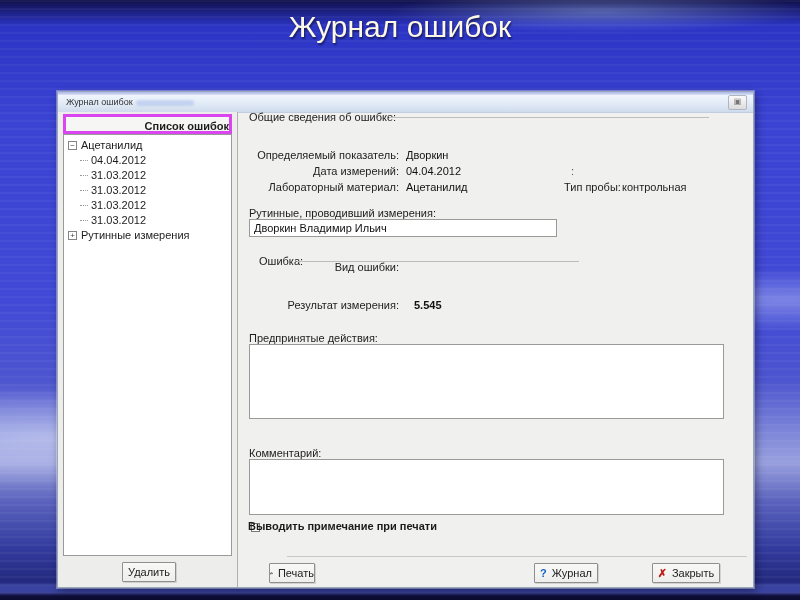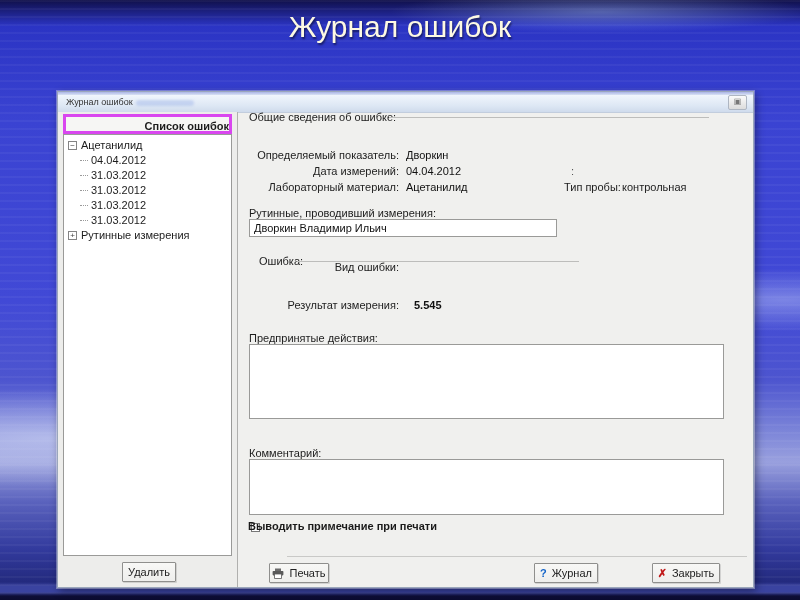--- a/index.html
+++ b/index.html
@@ -163,21 +163,21 @@
     <textarea class="field" style="left: 10px; top: 232px; width: 475px; height: 75px;"></textarea>
 
     <span class="abs" style="left:10px;top:335px;">Комментарий:</span>
     <textarea class="field" style="left: 10px; top: 347px; width: 475px; height: 56px;"></textarea>
 
     <span class="chkbox" style="left:12px;top:411px;"></span>
     <span class="chklabel" style="left:9px;top:408px;">Выводить примечание при печати</span>
 
     <div class="rule" style="left:48px;top:444px;width:460px;background:#c9c9c7;"></div>
 
-    <div class="btn" style="left:30px;top:451px;width:60px;">
+    <div class="btn" style="left:30px;top:451px;width:46px;">
       <svg width="12" height="11" viewBox="0 0 12 11">
         <rect x="3" y="0.5" width="6" height="2.6" fill="#6a6a6a"></rect>
         <rect x="0.6" y="3" width="10.8" height="4.4" rx="0.8" fill="#595959"></rect>
         <rect x="2.6" y="6" width="6.8" height="4.4" fill="#ffffff" stroke="#595959" stroke-width="0.8"></rect>
       </svg>
       <span>Печать</span>
     </div>
     <div class="btn" style="left:295px;top:451px;width:64px;">
       <span class="q">?</span>
       <span>Журнал</span>

